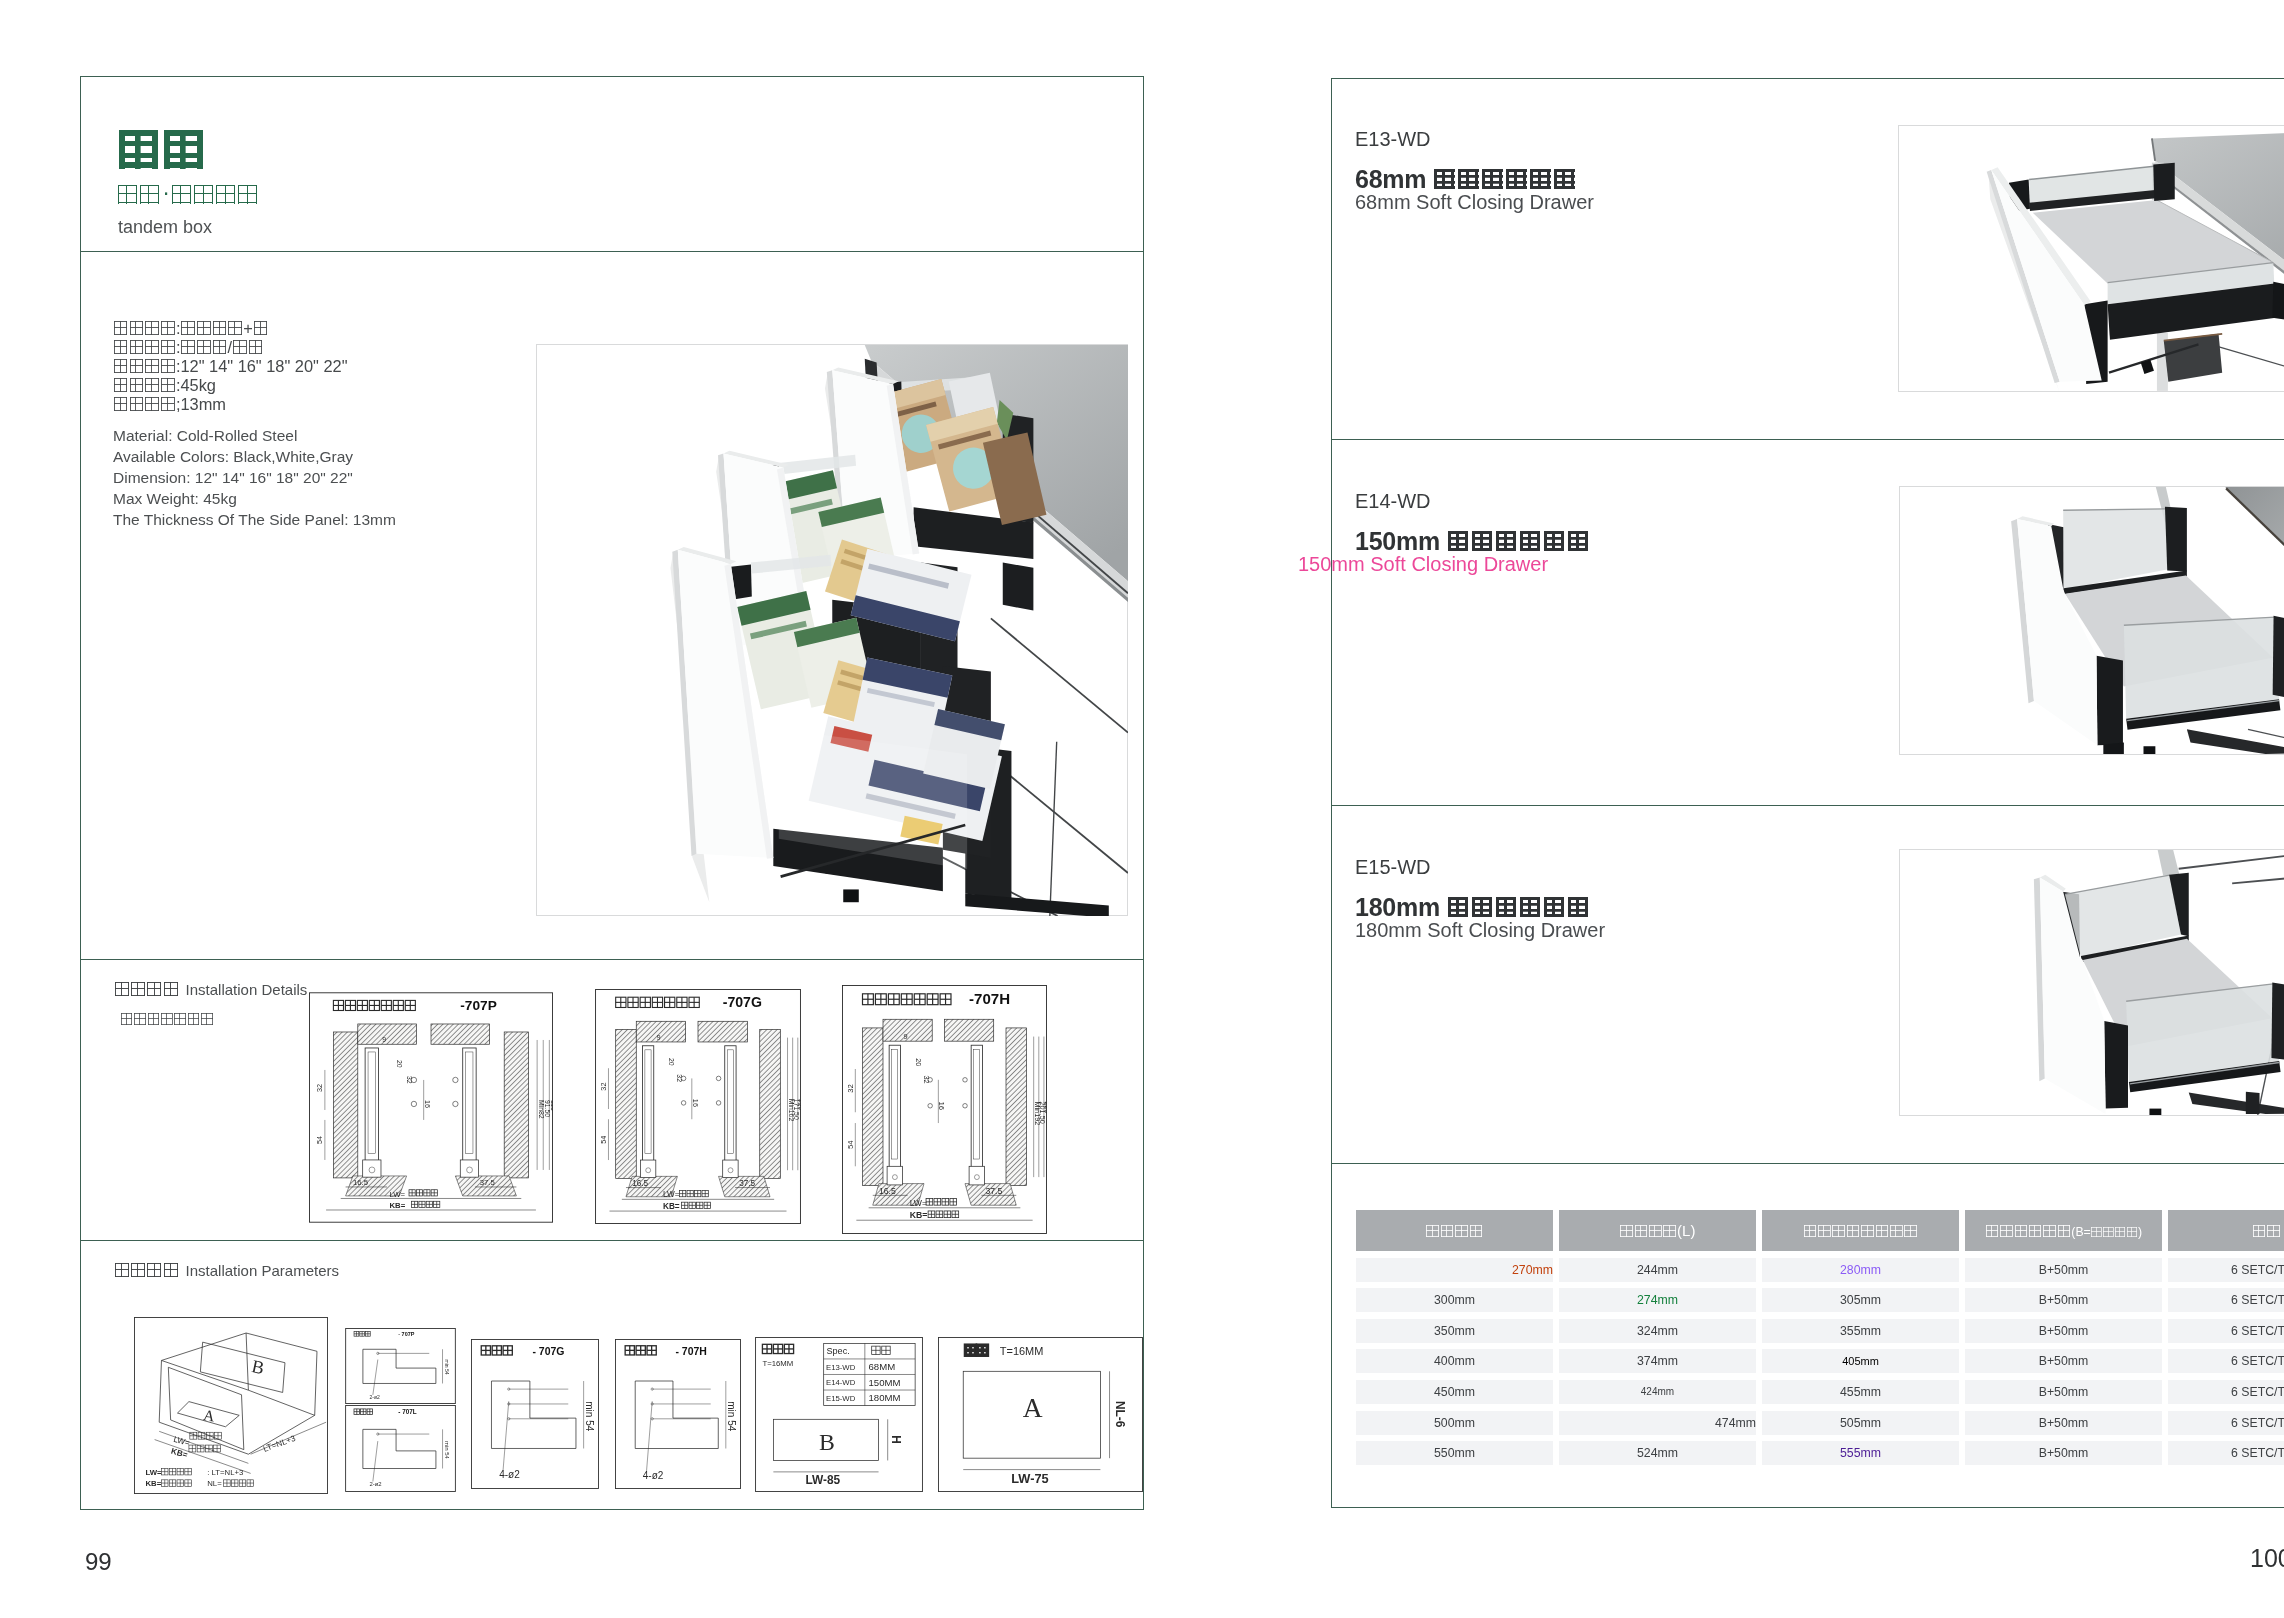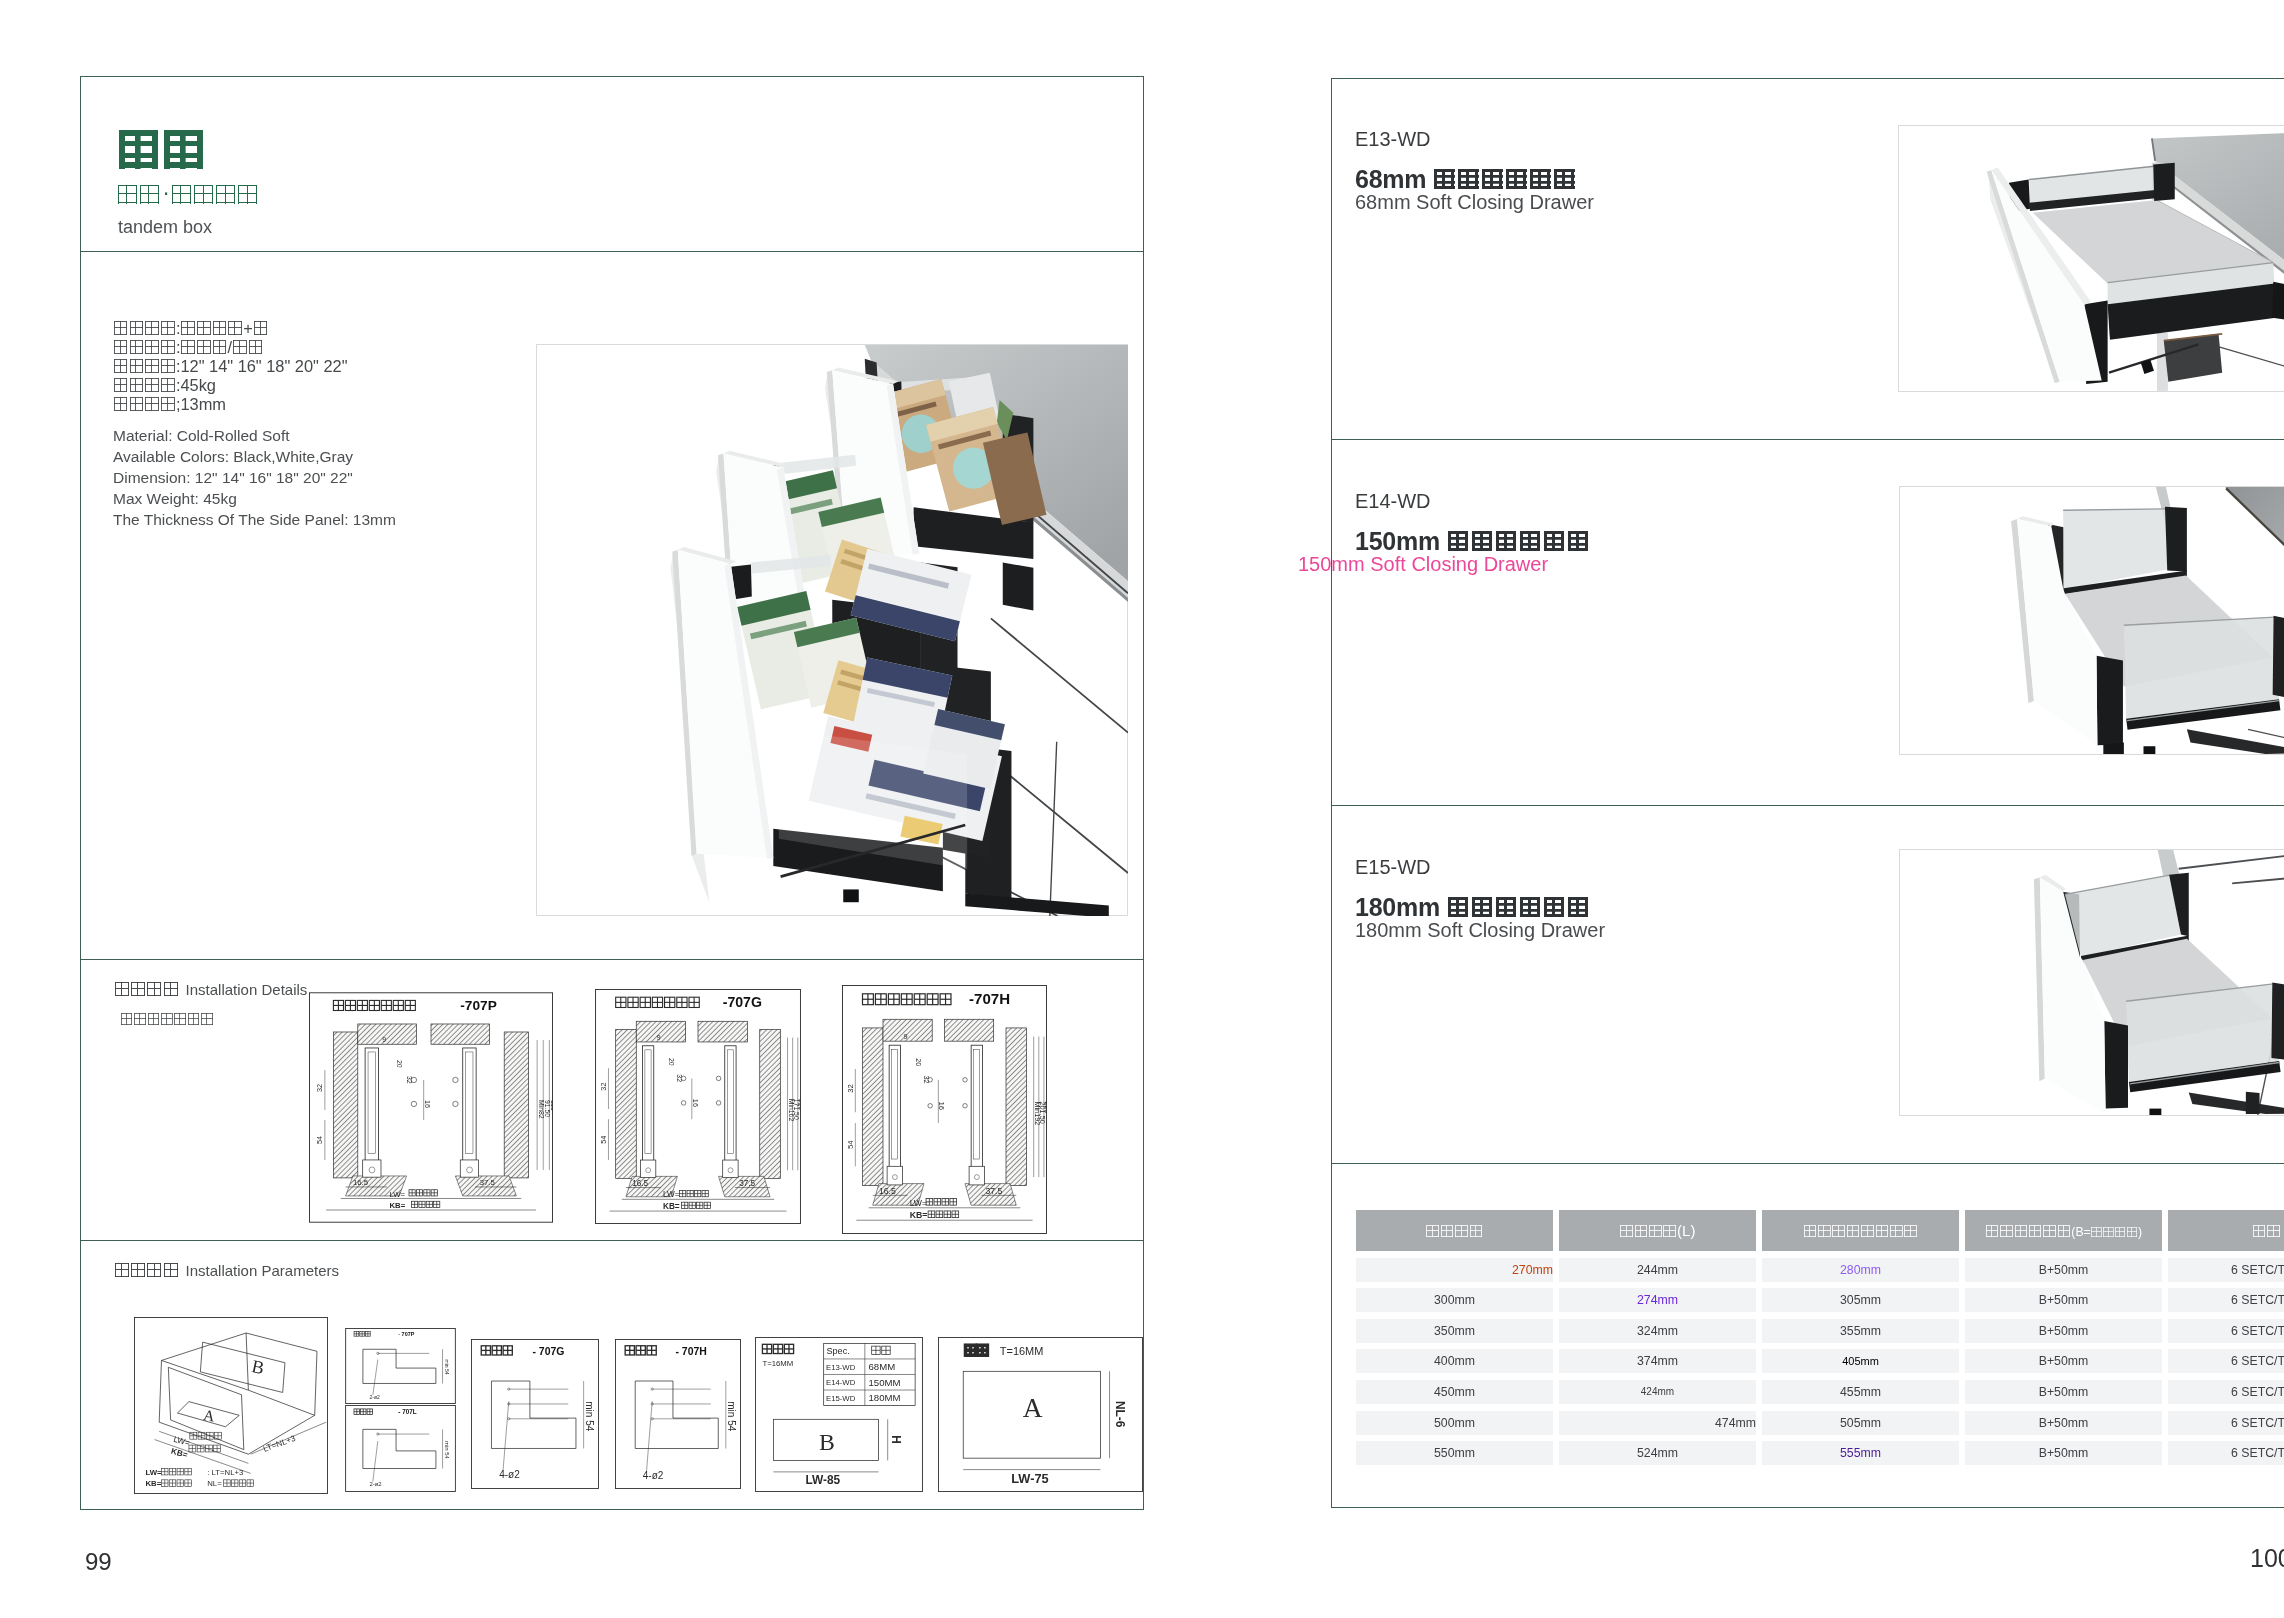--- a/index.html
+++ b/index.html
@@ -32,21 +32,21 @@
 <div class="abs" style="left:117px;top:179px;font-size:23px;color:#266a4b"><i class="g"></i><i class="g"></i><span style="vertical-align:.10em;margin:0 .05em">·</span><i class="g"></i><i class="g"></i><i class="g"></i><i class="g"></i></div>
 <div class="abs" style="left:118px;top:217px;font-size:18px;color:#4f5254">tandem box</div>
 <div class="abs" style="left:113px;top:319px;font-size:16.4px;line-height:19px;color:#46494b">
     <div><i class="g"></i><i class="g"></i><i class="g"></i><i class="g"></i>:<i class="g"></i><i class="g"></i><i class="g"></i><i class="g"></i>+<i class="g"></i></div>
     <div><i class="g"></i><i class="g"></i><i class="g"></i><i class="g"></i>:<i class="g"></i><i class="g"></i><i class="g"></i>/<i class="g"></i><i class="g"></i></div>
     <div><i class="g"></i><i class="g"></i><i class="g"></i><i class="g"></i>:12" 14" 16" 18" 20" 22"</div>
     <div><i class="g"></i><i class="g"></i><i class="g"></i><i class="g"></i>:45kg</div>
     <div><i class="g"></i><i class="g"></i><i class="g"></i><i class="g"></i>;13mm</div>
   </div>
 <div class="abs" style="left:113px;top:425px;font-size:15.5px;line-height:21px;color:#4c4f51">
-    <div>Material: Cold-Rolled Soft</div>
+    <div>Material: Cold-Rolled Steel</div>
     <div>Available Colors: Black,White,Gray</div>
     <div>Dimension: 12" 14" 16" 18" 20" 22"</div>
     <div>Max Weight: 45kg</div>
     <div>The Thickness Of The Side Panel: 13mm</div>
   </div>
 <div class="abs" style="left:114px;top:980px;font-size:17px;color:#3c3f41"><i class="g"></i><i class="g"></i><i class="g"></i><i class="g"></i><span style="font-size:15px;color:#4c4f51;margin-left:6.4px">Installation Details</span></div>
 <div class="abs" style="left:120px;top:1011px;font-size:14px;color:#434648"><i class="g"></i><i class="g"></i><i class="g"></i><i class="g"></i><i class="g"></i><i class="g"></i><i class="g"></i></div>
 <div class="abs" style="left:114px;top:1261px;font-size:17px;color:#3c3f41"><i class="g"></i><i class="g"></i><i class="g"></i><i class="g"></i><span style="font-size:15px;color:#4c4f51;margin-left:6.4px">Installation Parameters</span></div>
 <div class="abs" style="left:85px;top:1548px;font-size:24px;color:#2f3133">99</div>
 <div class="abs" style="left:536px;top:344px;width:592px;height:572px;border:0.9px solid #d9dadb;background:#fff"><svg width="591" height="571" viewBox="0 0 1293 1249">
@@ -975,21 +975,21 @@
 <div class="abs" style="left:1559px;top:1210px;width:197px;height:41px;background:#a9acaf;color:#fff;font-size:15px;line-height:41px;text-align:center"><i class="g"></i><i class="g"></i><i class="g"></i><i class="g"></i>(L)</div>
 <div class="abs" style="left:1762px;top:1210px;width:197px;height:41px;background:#a9acaf;color:#fff;font-size:15px;line-height:41px;text-align:center"><i class="g"></i><i class="g"></i><i class="g"></i><i class="g"></i><i class="g"></i><i class="g"></i><i class="g"></i><i class="g"></i></div>
 <div class="abs" style="left:1965px;top:1210px;width:197px;height:41px;background:#a9acaf;color:#fff;font-size:15px;line-height:41px;text-align:center"><i class="g"></i><i class="g"></i><i class="g"></i><i class="g"></i><i class="g"></i><i class="g"></i><span style="font-size:12.3px">(B=<i class="g"></i><i class="g"></i><i class="g"></i><i class="g"></i>)</span></div>
 <div class="abs" style="left:2168px;top:1210px;width:197px;height:41px;background:#a9acaf;color:#fff;font-size:15px;line-height:41px;text-align:center"><i class="g"></i><i class="g"></i></div>
 <div class="abs" style="left:1356px;top:1258px;width:197px;height:24px;background:#f2f3f5;color:#c2410c;font-size:12.3px;line-height:24px;text-align:right">270mm</div>
 <div class="abs" style="left:1559px;top:1258px;width:197px;height:24px;background:#f2f3f5;color:#3e4144;font-size:12.3px;line-height:24px;text-align:center">244mm</div>
 <div class="abs" style="left:1762px;top:1258px;width:197px;height:24px;background:#f2f3f5;color:#8b5cf6;font-size:12.3px;line-height:24px;text-align:center">280mm</div>
 <div class="abs" style="left:1965px;top:1258px;width:197px;height:24px;background:#f2f3f5;color:#3e4144;font-size:12.3px;line-height:24px;text-align:center">B+50mm</div>
 <div class="abs" style="left:2168px;top:1258px;width:197px;height:24px;background:#f2f3f5;color:#3e4144;font-size:12.3px;line-height:24px;text-align:center">6 SETC/TNB</div>
 <div class="abs" style="left:1356px;top:1288px;width:197px;height:24px;background:#f2f3f5;color:#3e4144;font-size:12.3px;line-height:24px;text-align:center">300mm</div>
-<div class="abs" style="left:1559px;top:1288px;width:197px;height:24px;background:#f2f3f5;color:#6d28d9;font-size:12.3px;line-height:24px;text-align:center">274mm</div>
+<div class="abs" style="left:1559px;top:1288px;width:197px;height:24px;background:#f2f3f5;color:#15803d;font-size:12.3px;line-height:24px;text-align:center">274mm</div>
 <div class="abs" style="left:1762px;top:1288px;width:197px;height:24px;background:#f2f3f5;color:#3e4144;font-size:12.3px;line-height:24px;text-align:center">305mm</div>
 <div class="abs" style="left:1965px;top:1288px;width:197px;height:24px;background:#f2f3f5;color:#3e4144;font-size:12.3px;line-height:24px;text-align:center">B+50mm</div>
 <div class="abs" style="left:2168px;top:1288px;width:197px;height:24px;background:#f2f3f5;color:#3e4144;font-size:12.3px;line-height:24px;text-align:center">6 SETC/TNB</div>
 <div class="abs" style="left:1356px;top:1319px;width:197px;height:24px;background:#f2f3f5;color:#3e4144;font-size:12.3px;line-height:24px;text-align:center">350mm</div>
 <div class="abs" style="left:1559px;top:1319px;width:197px;height:24px;background:#f2f3f5;color:#3e4144;font-size:12.3px;line-height:24px;text-align:center">324mm</div>
 <div class="abs" style="left:1762px;top:1319px;width:197px;height:24px;background:#f2f3f5;color:#3e4144;font-size:12.3px;line-height:24px;text-align:center">355mm</div>
 <div class="abs" style="left:1965px;top:1319px;width:197px;height:24px;background:#f2f3f5;color:#3e4144;font-size:12.3px;line-height:24px;text-align:center">B+50mm</div>
 <div class="abs" style="left:2168px;top:1319px;width:197px;height:24px;background:#f2f3f5;color:#3e4144;font-size:12.3px;line-height:24px;text-align:center">6 SETC/TNB</div>
 <div class="abs" style="left:1356px;top:1349px;width:197px;height:24px;background:#f2f3f5;color:#3e4144;font-size:12.3px;line-height:24px;text-align:center">400mm</div>
 <div class="abs" style="left:1559px;top:1349px;width:197px;height:24px;background:#f2f3f5;color:#3e4144;font-size:12.3px;line-height:24px;text-align:center">374mm</div>

